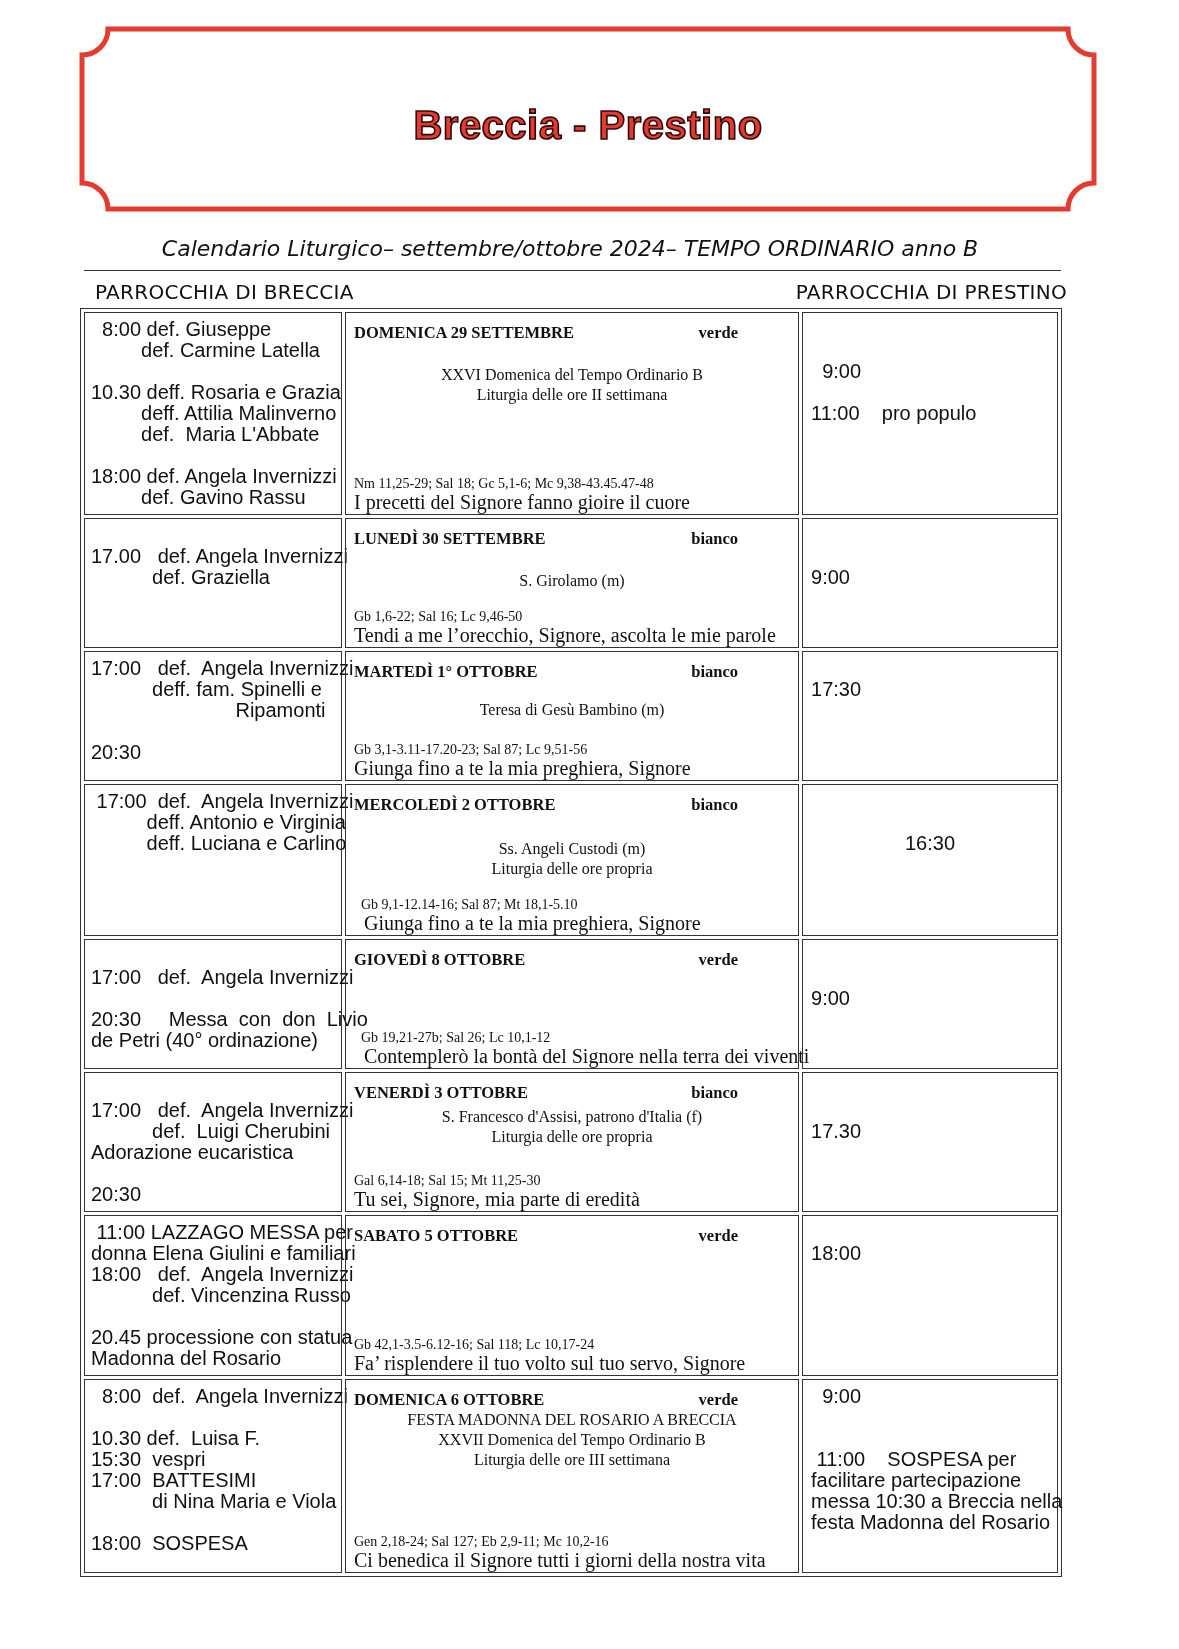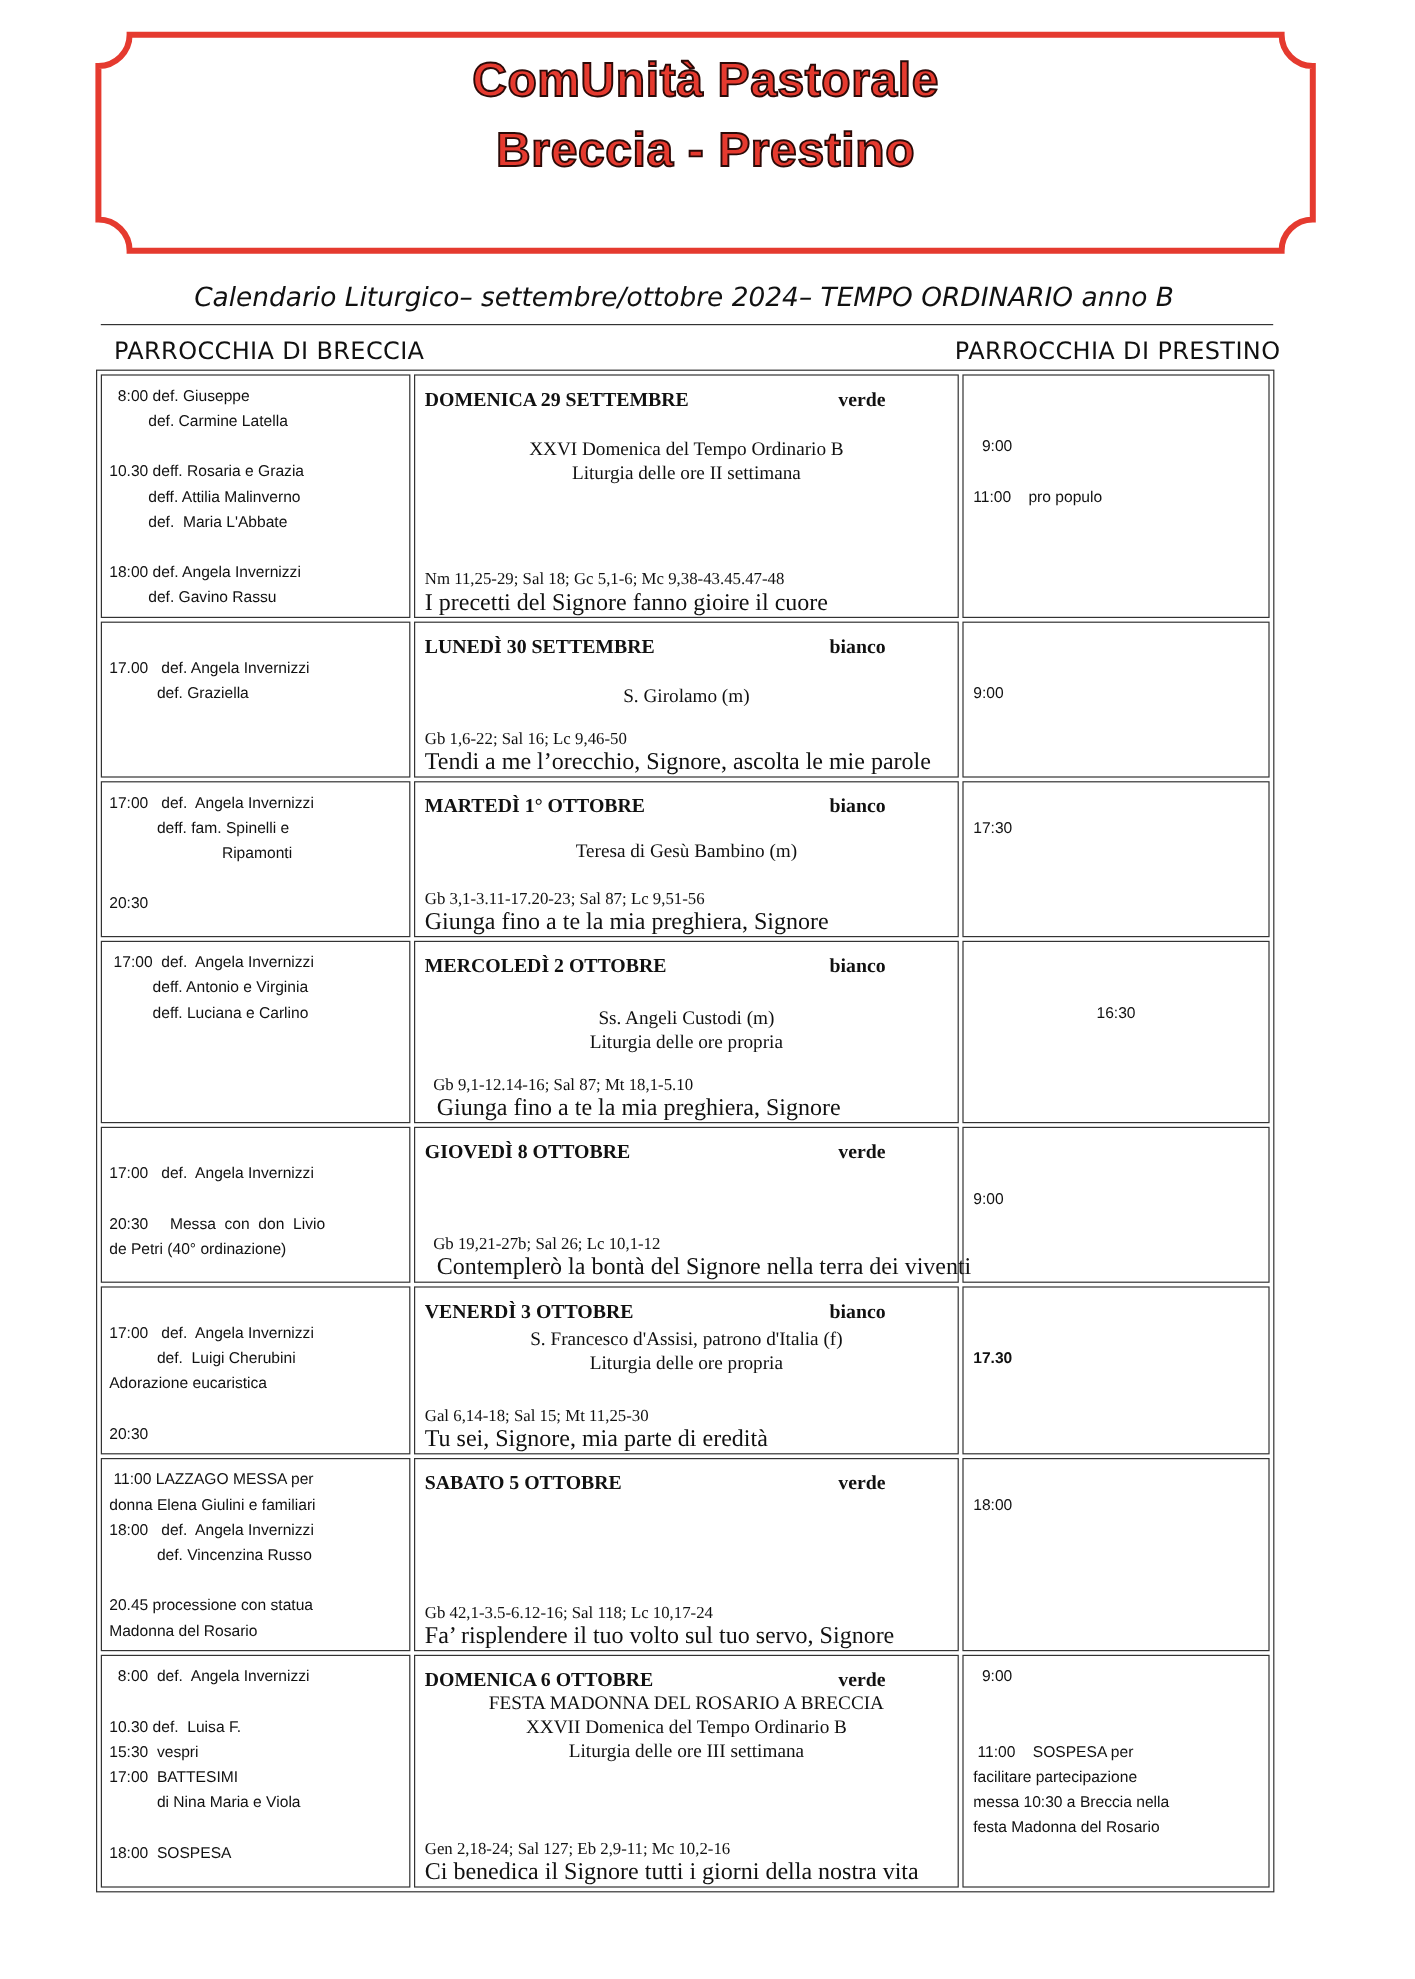--- a/index.html
+++ b/index.html
@@ -17,37 +17,36 @@
   .rule { position:absolute; left:84px; top:270px; width:977px; height:0; border-top:1.5px solid #333; }
   .parish { position:absolute; top:280px; font-family:"DejaVu Sans", sans-serif; font-size:20px; letter-spacing:0.3px; }
   .parish.left { left:95px; }
   .parish.right { right:112px; }
 
   table.cal { position:absolute; left:80px; top:308px; width:982px; border-collapse:separate; border-spacing:3px; border:1.5px solid #333; table-layout:fixed; }
   table.cal td { border:1.5px solid #333; vertical-align:top; padding:0; position:relative; }
   td.c1 { width:252px; }
   td.c2 { width:445px; }
   td.c3 { width:250px; }
-  .sans { font-family:"Liberation Sans", sans-serif; font-size:13px; line-height:21px; color:#111; }
+  .sans { font-family:"Liberation Sans", sans-serif; font-size:20px; line-height:21px; color:#111; }
   .day-head { font-family:"Liberation Serif", serif; font-weight:bold; font-size:16.5px; display:flex; justify-content:space-between; padding:10px 60px 0 8px; }
   .center { text-align:center; font-family:"Liberation Serif", serif; font-size:16px; line-height:20px; }
   .readings { position:absolute; left:8px; bottom:2px; font-family:"Liberation Serif", serif; font-size:14px; line-height:19px; }
   .readings .psalm { font-size:20px; }
   .cell-text { padding:6px 6px; white-space:pre; }
   .right-text { padding:0 8px; white-space:pre; }
 </style>
 </head>
 <body>
 
 <div class="banner">
   <svg width="1020" height="188" viewBox="0 0 1020 188">
     <path d="M 30 4 L 990 4 A 26 26 0 0 0 1016 30 L 1016 158 A 26 26 0 0 0 990 184 L 30 184 A 26 26 0 0 0 4 158 L 4 30 A 26 26 0 0 0 30 4 Z" fill="none" stroke="#e53a2f" stroke-width="5"></path>
   </svg>
   <div class="banner-lines">
-    <div class="banner-line bl1">ComUnità Pastorale</div>
     <div class="banner-line bl2">Breccia - Prestino</div>
   </div>
 </div>
 
 <div class="subtitle">Calendario Liturgico– settembre/ottobre 2024– TEMPO ORDINARIO anno B</div>
 <div class="rule"></div>
 <div class="parish left">PARROCCHIA DI BRECCIA</div>
 <div class="parish right">PARROCCHIA DI PRESTINO</div>
 
 <table class="cal">
@@ -210,21 +209,21 @@
       <div class="center center-block" style="margin-top: 4px;">
             <div>S. Francesco d'Assisi, patrono d'Italia (f)</div>
             <div>Liturgia delle ore propria</div>
           </div>
       <div class="readings">
         <div class="read" style="white-space:pre">Gal 6,14-18; Sal 15; Mt 11,25-30</div>
         <div class="psalm" style="white-space:pre">Tu sei, Signore, mia parte di eredità</div>
       </div>
     </td>
     <td class="c3" style="height: 132px;">
-      <div class="sans right-text" style="padding-top: 6px; font-weight: bold;">
+      <div class="sans right-text" style="padding-top: 6px;">
 
 17.30</div>
     </td>
   </tr>
 
   <tr>
     <td class="c1" style="height: 152px;">
       <div class="sans cell-text"> 11:00 LAZZAGO MESSA per
 donna Elena Giulini e familiari
 18:00   def.  Angela Invernizzi

